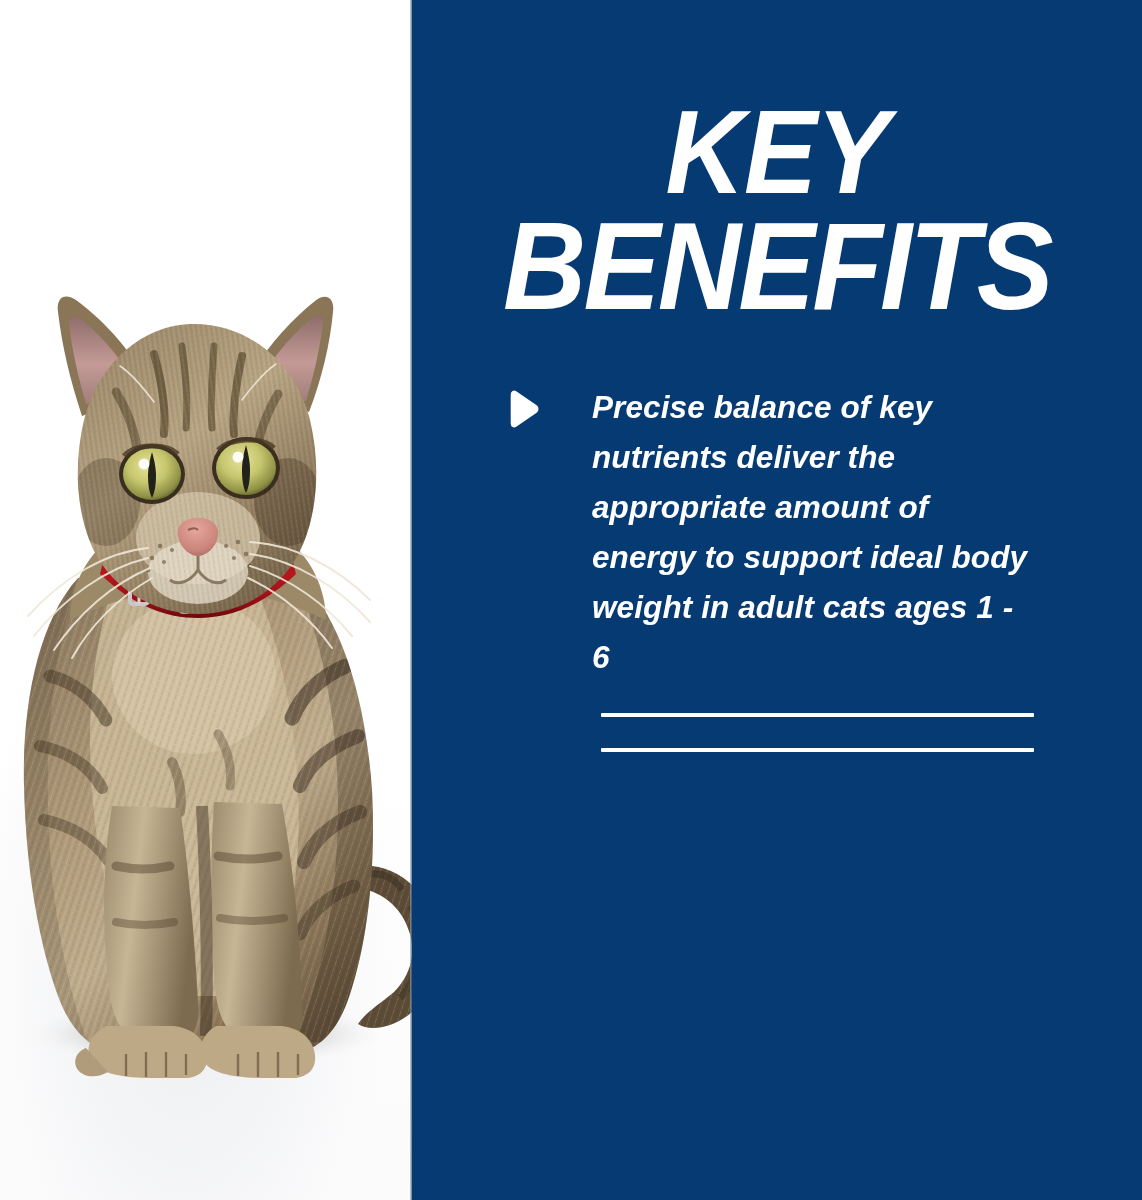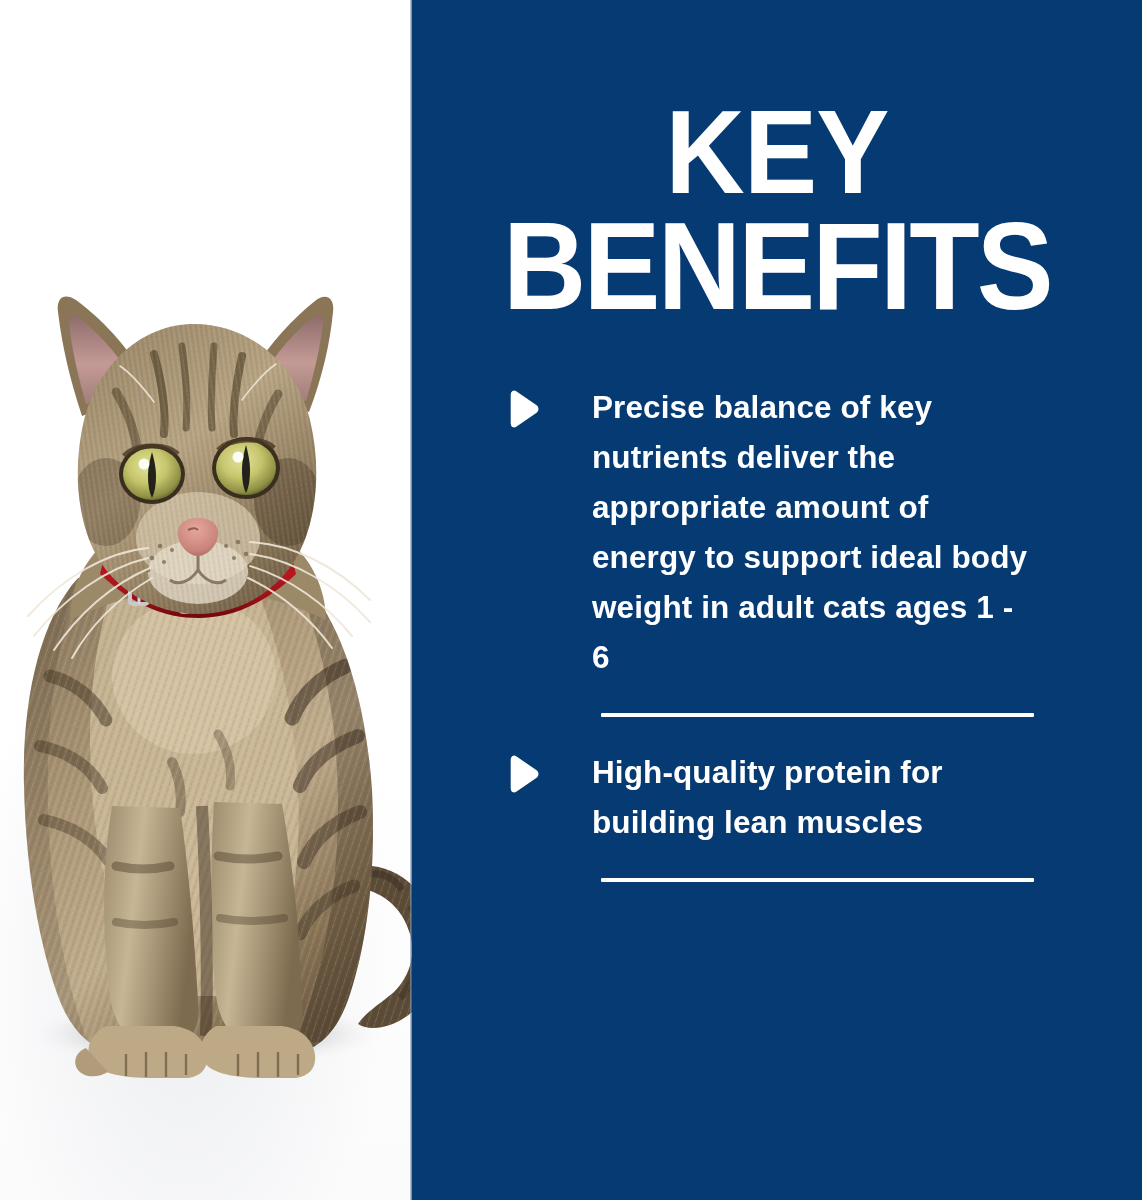--- a/index.html
+++ b/index.html
@@ -48,20 +48,21 @@
     background: linear-gradient(90deg, rgba(180,188,200,0.55), rgba(10,52,100,0.9));
   }
 
   
   #info-panel {
     position: absolute;
     left: 412px; top: 0;
     width: 730px;
     height: 1200px;
     background: #063A73;
+    font-style: italic;
   }
 
   #heading {
     position: absolute;
     left: 0; top: 96px;
     width: 730px;
     text-align: center;
     color: #ffffff;
     font-weight: 700;
     font-size: 118px;
@@ -402,29 +403,19 @@
             <path d="M7.5 4.6 C7.5 1.9 9.7 0.6 11.8 2.0 L32.2 15.9
                      C34.2 17.2 34.2 20.8 32.2 22.1 L11.8 36.0
                      C9.7 37.4 7.5 36.1 7.5 33.4 Z" fill="#ffffff" stroke="#ffffff" stroke-width="1.6" stroke-linejoin="round"></path>
           </svg>
         </span>
         <span class="benefit-text">Precise balance of key nutrients deliver the appropriate amount of energy to support ideal body weight in adult cats ages 1 - 6</span>
       </div>
 
       <div class="divider"></div>
 
-      <div class="benefit-row">
-        <span class="bullet-marker">
-          <svg width="38" height="38" viewBox="0 0 38 38" aria-hidden="true">
-            <path d="M7.5 4.6 C7.5 1.9 9.7 0.6 11.8 2.0 L32.2 15.9
-                     C34.2 17.2 34.2 20.8 32.2 22.1 L11.8 36.0
-                     C9.7 37.4 7.5 36.1 7.5 33.4 Z" fill="#ffffff" stroke="#ffffff" stroke-width="1.6" stroke-linejoin="round"></path>
-          </svg>
-        </span>
-        <span class="benefit-text">High-quality protein for building lean muscles</span>
-      </div>
 
       <div class="divider"></div>
 
 
     </div>
   </div>
 </div>
 
 </body></html>

